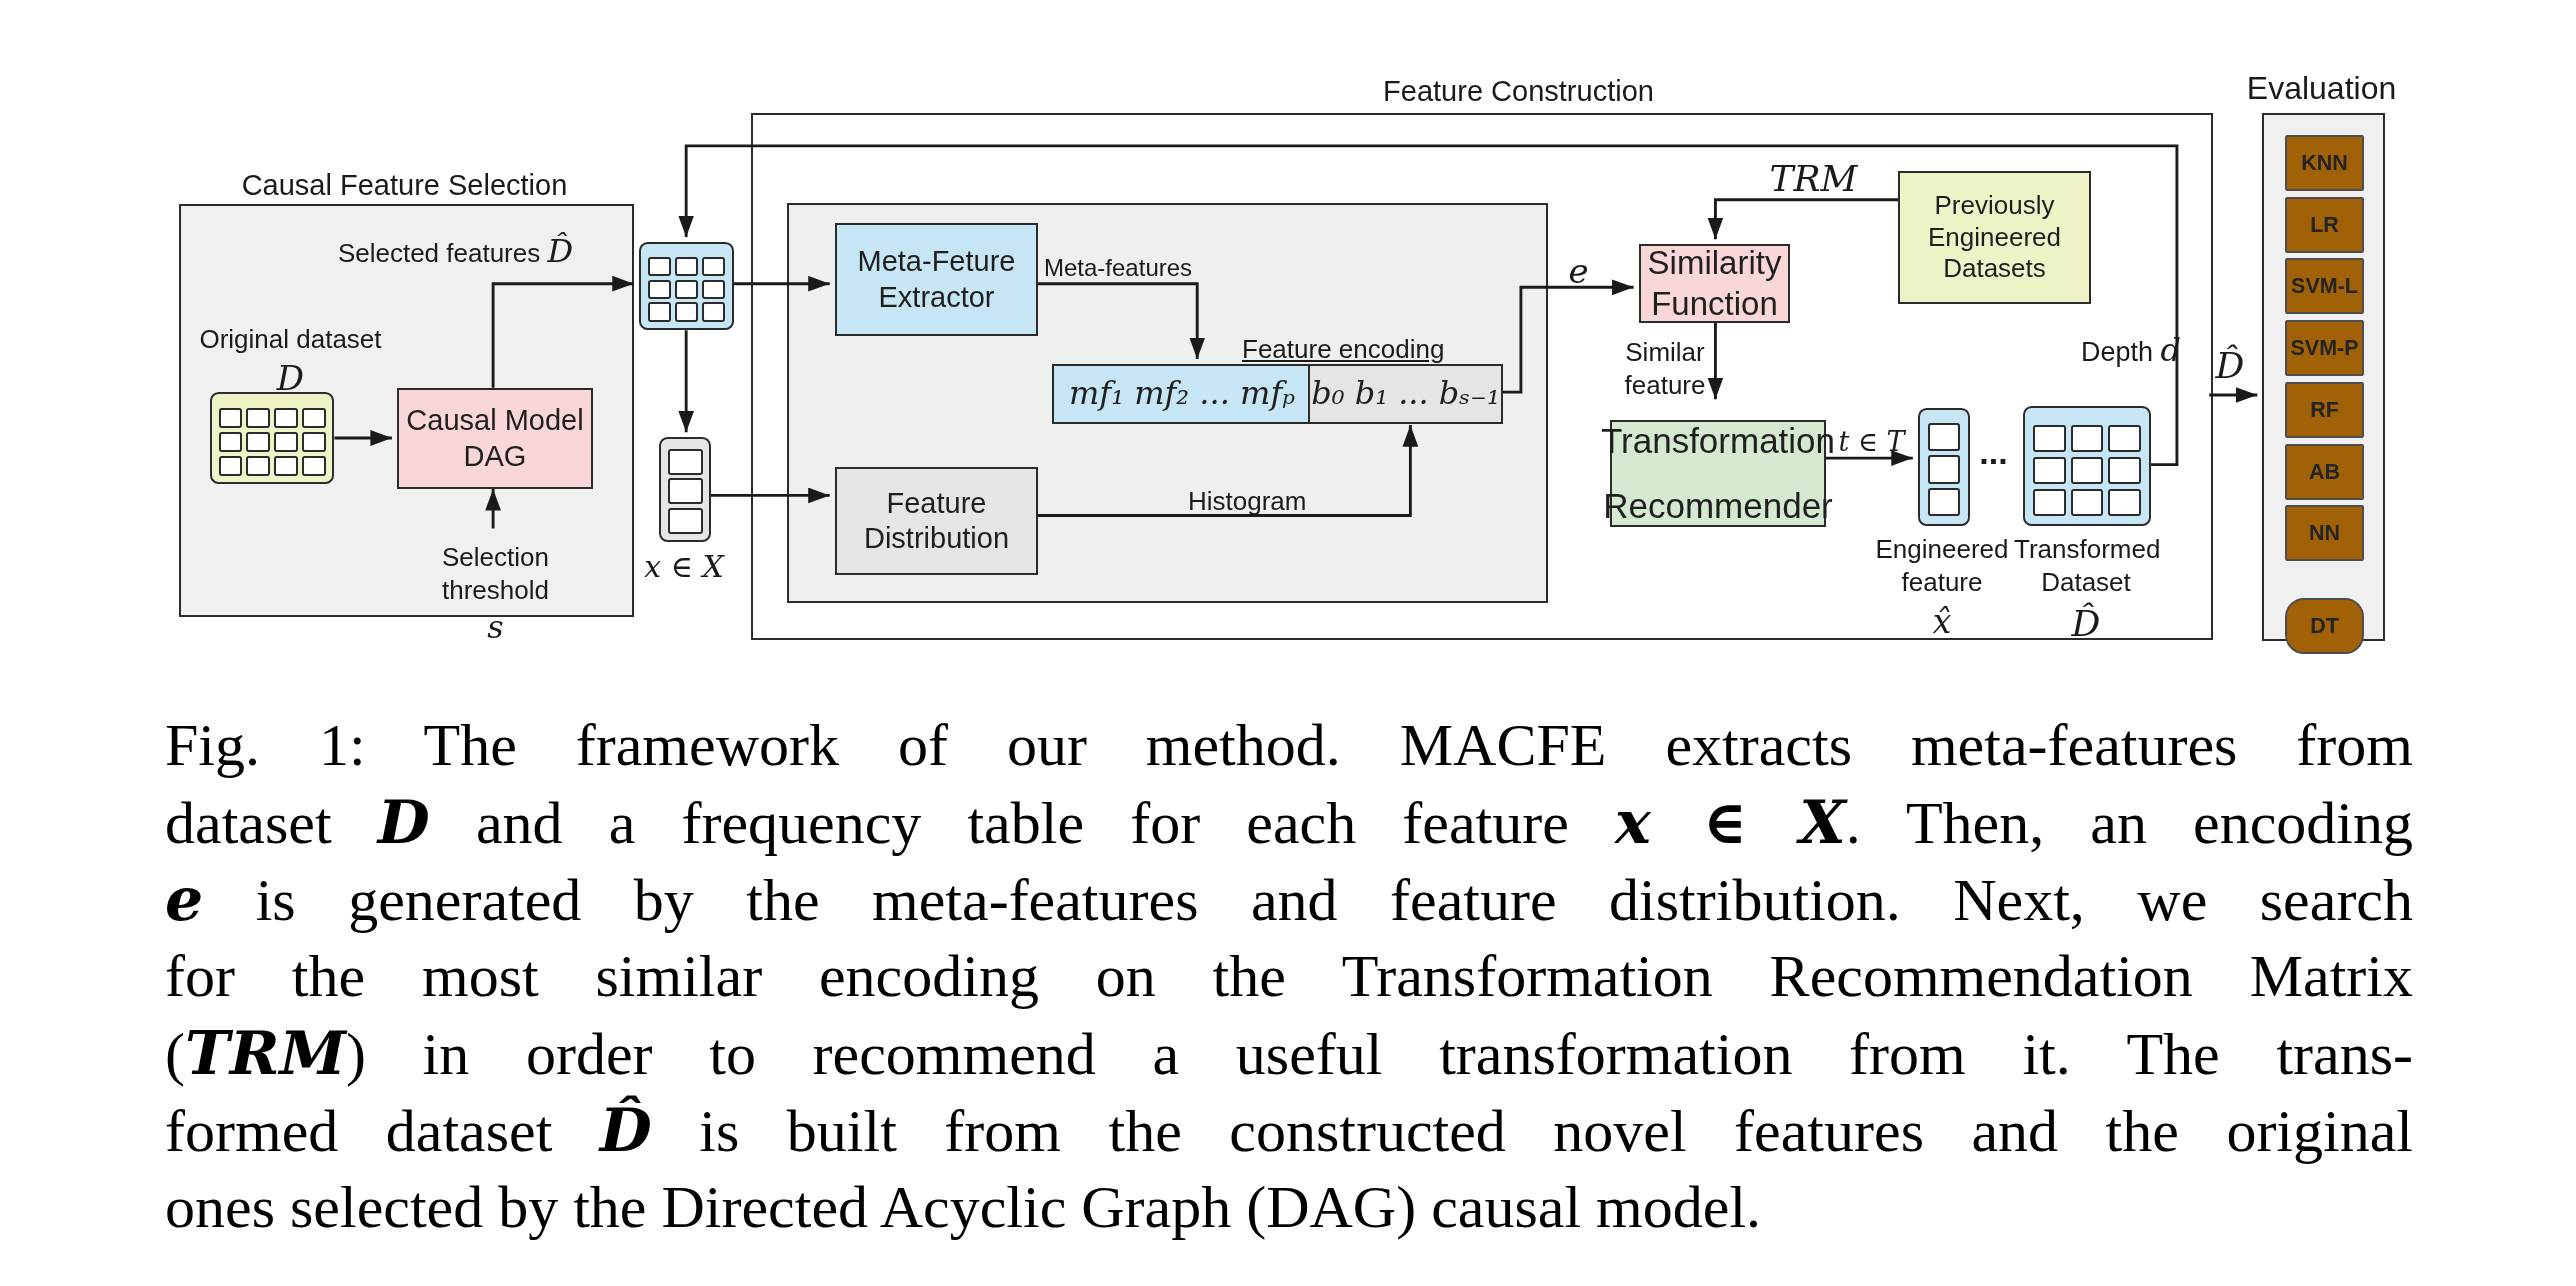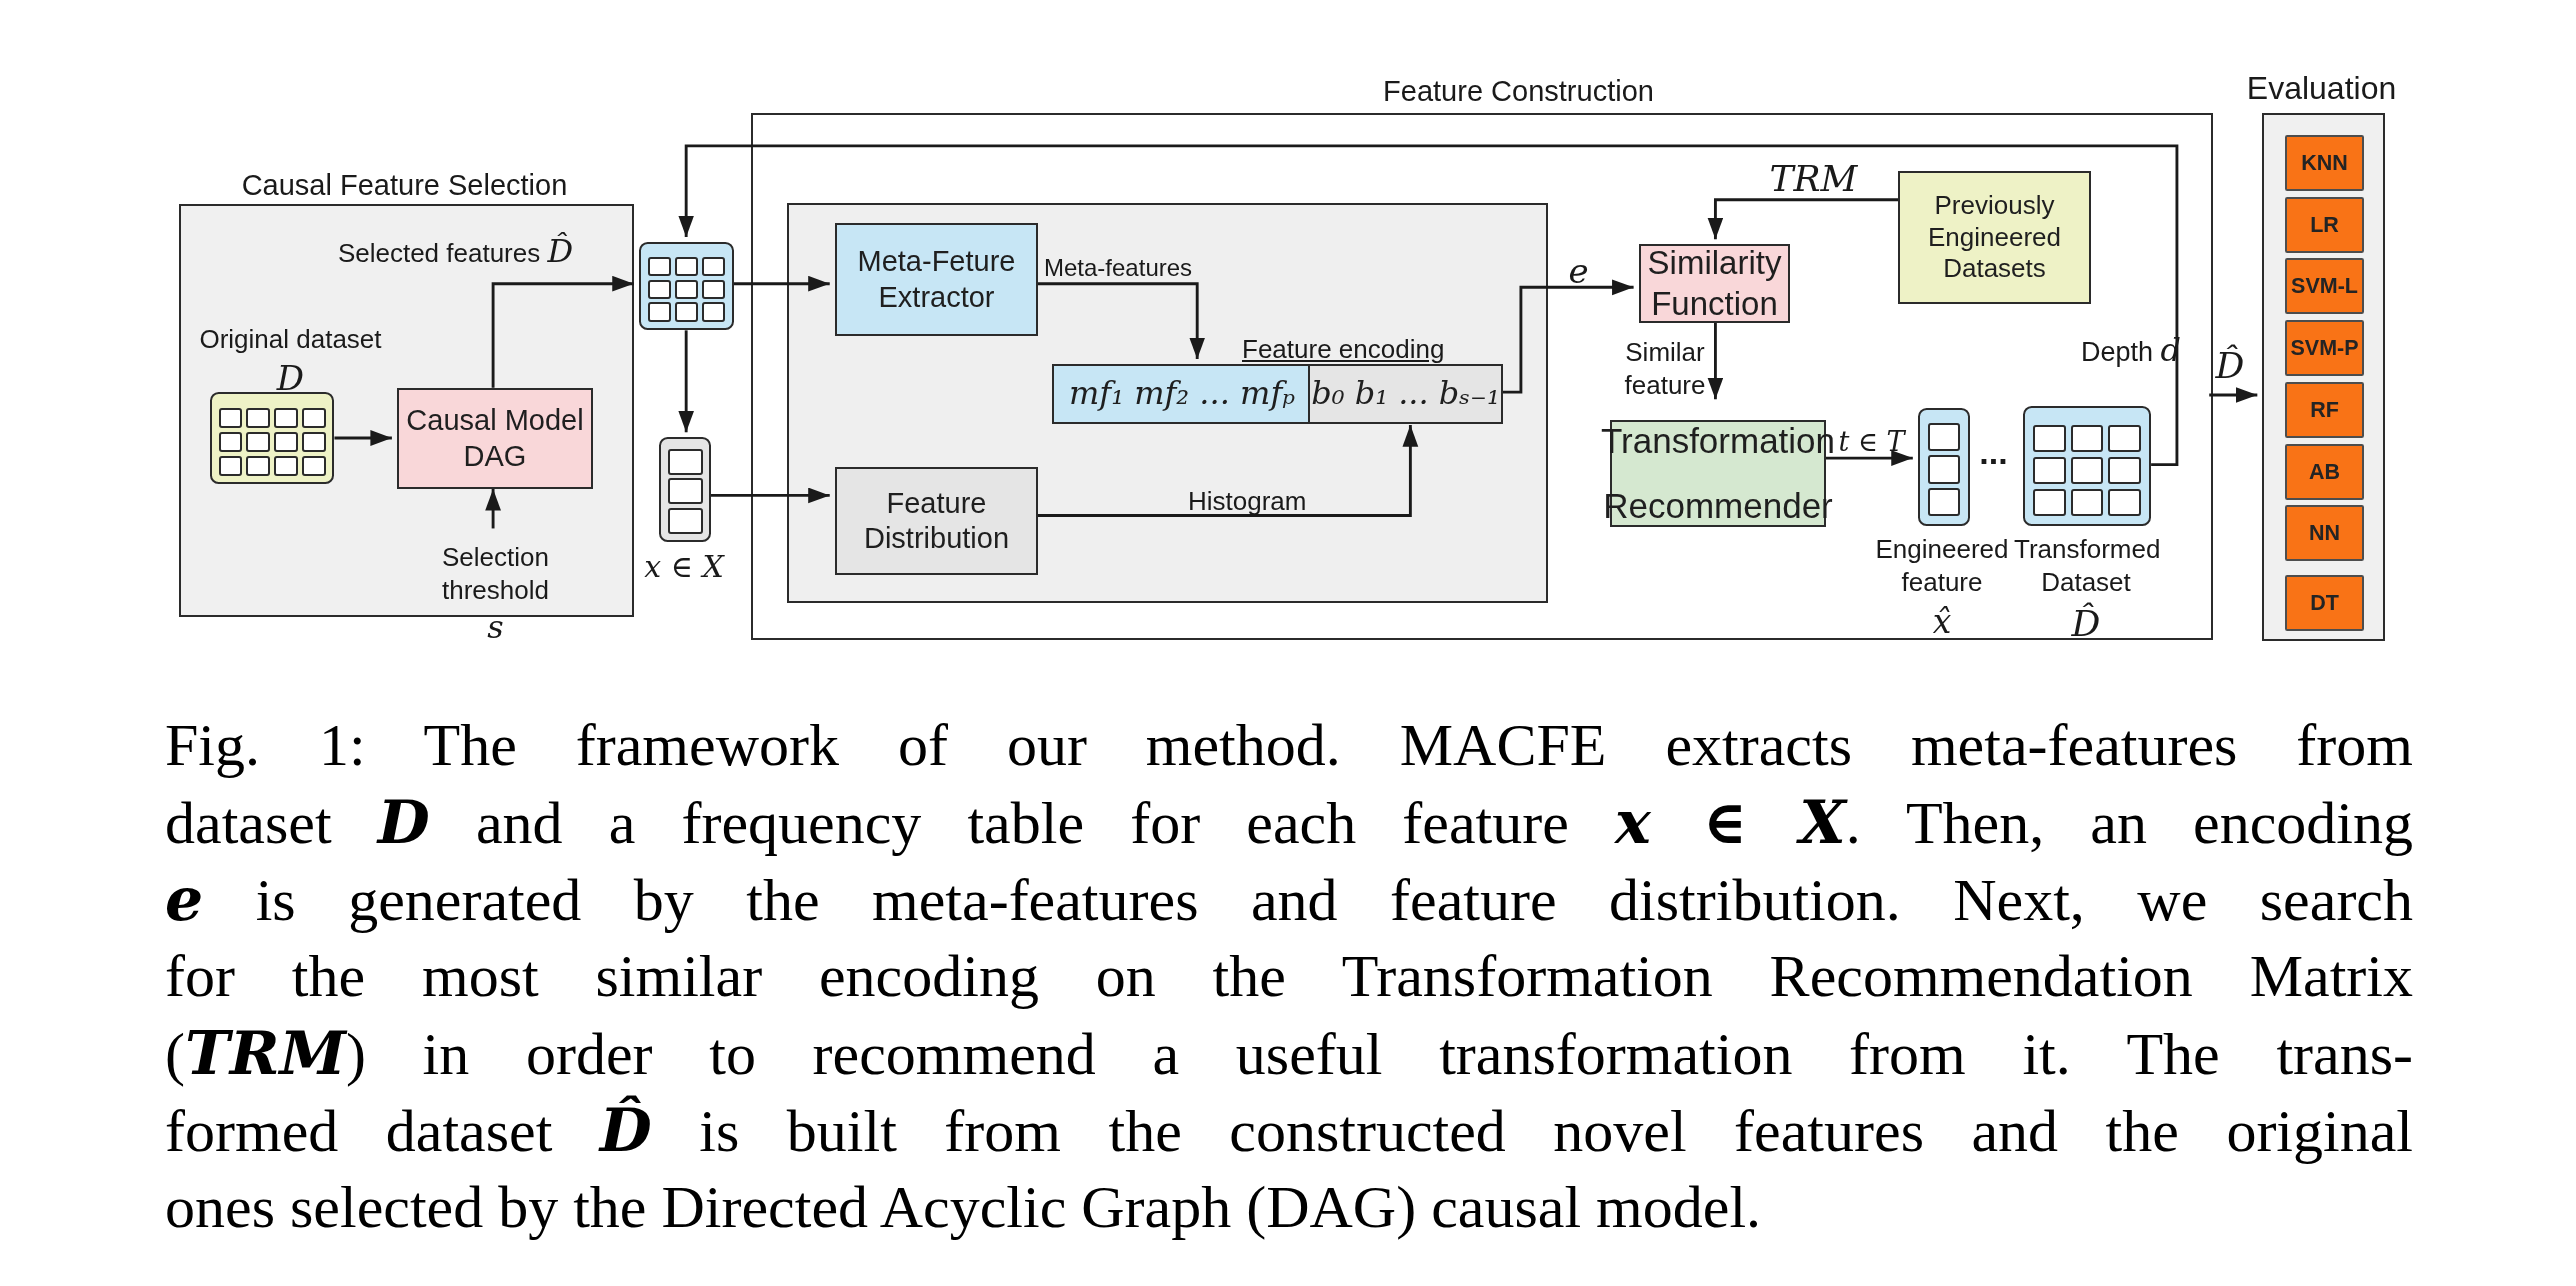--- a/index.html
+++ b/index.html
@@ -22,21 +22,21 @@
   .yellow{background:#eef2c6;}
   
   .icon{position:absolute;border:2.2px solid #2b2b2b;border-radius:8.6px;display:grid;z-index:5;}
   .icon .cell{background:#ffffff;border:2.2px solid #2b2b2b;border-radius:2.9px;}
   
   .lbl{position:absolute;font-size:26px;color:#1a1a1a;text-align:center;line-height:1.25;z-index:6;}
   .math{font-family:"DejaVu Serif",serif;font-style:italic;font-weight:400;}
   .wires{position:absolute;left:0;top:0;z-index:4;}
   
   .chip{position:absolute;left:2285px;width:75px;height:52px;border:2.2px solid #4d4d4d;
-        border-radius:2.2px;background:#f97316;display:flex;align-items:center;justify-content:center;
+        border-radius:2.2px;background:#a16207;display:flex;align-items:center;justify-content:center;
         font-size:21.5px;font-weight:700;color:#242424;z-index:5;}
   
   .caption{position:absolute;left:165px;top:707px;width:2248px;
            font-family:"Liberation Serif","DejaVu Serif",serif;font-size:60px;color:#000;}
   .cap-line{height:77px;line-height:77px;text-align:justify;text-align-last:justify;white-space:normal;}
   .cap-line.last{text-align-last:left;}
   .cap-line .cm{font-family:"DejaVu Serif",serif;font-style:italic;font-weight:700;}
 </style>
 </head>
 <body>
@@ -185,21 +185,21 @@
     </div>
   <div class="chip" style="top:382px;">
       <span>RF</span>
     </div>
   <div class="chip" style="top:444px;">
       <span>AB</span>
     </div>
   <div class="chip" style="top:505px;">
       <span>NN</span>
     </div>
-  <div class="chip" style="top:575px;">
+  <div class="chip" style="top:598px;border-radius:19px;">
       <span>DT</span>
     </div>
 
   <div class="lbl" style="left:330px;top:231px;width:251px;">
     <span>Selected features</span>
     <span class="math" style="font-size:32px;">D̂</span>
   </div>
 
   <div class="lbl" style="left:183px;top:323px;width:215px;">
     <span>Original dataset</span>

